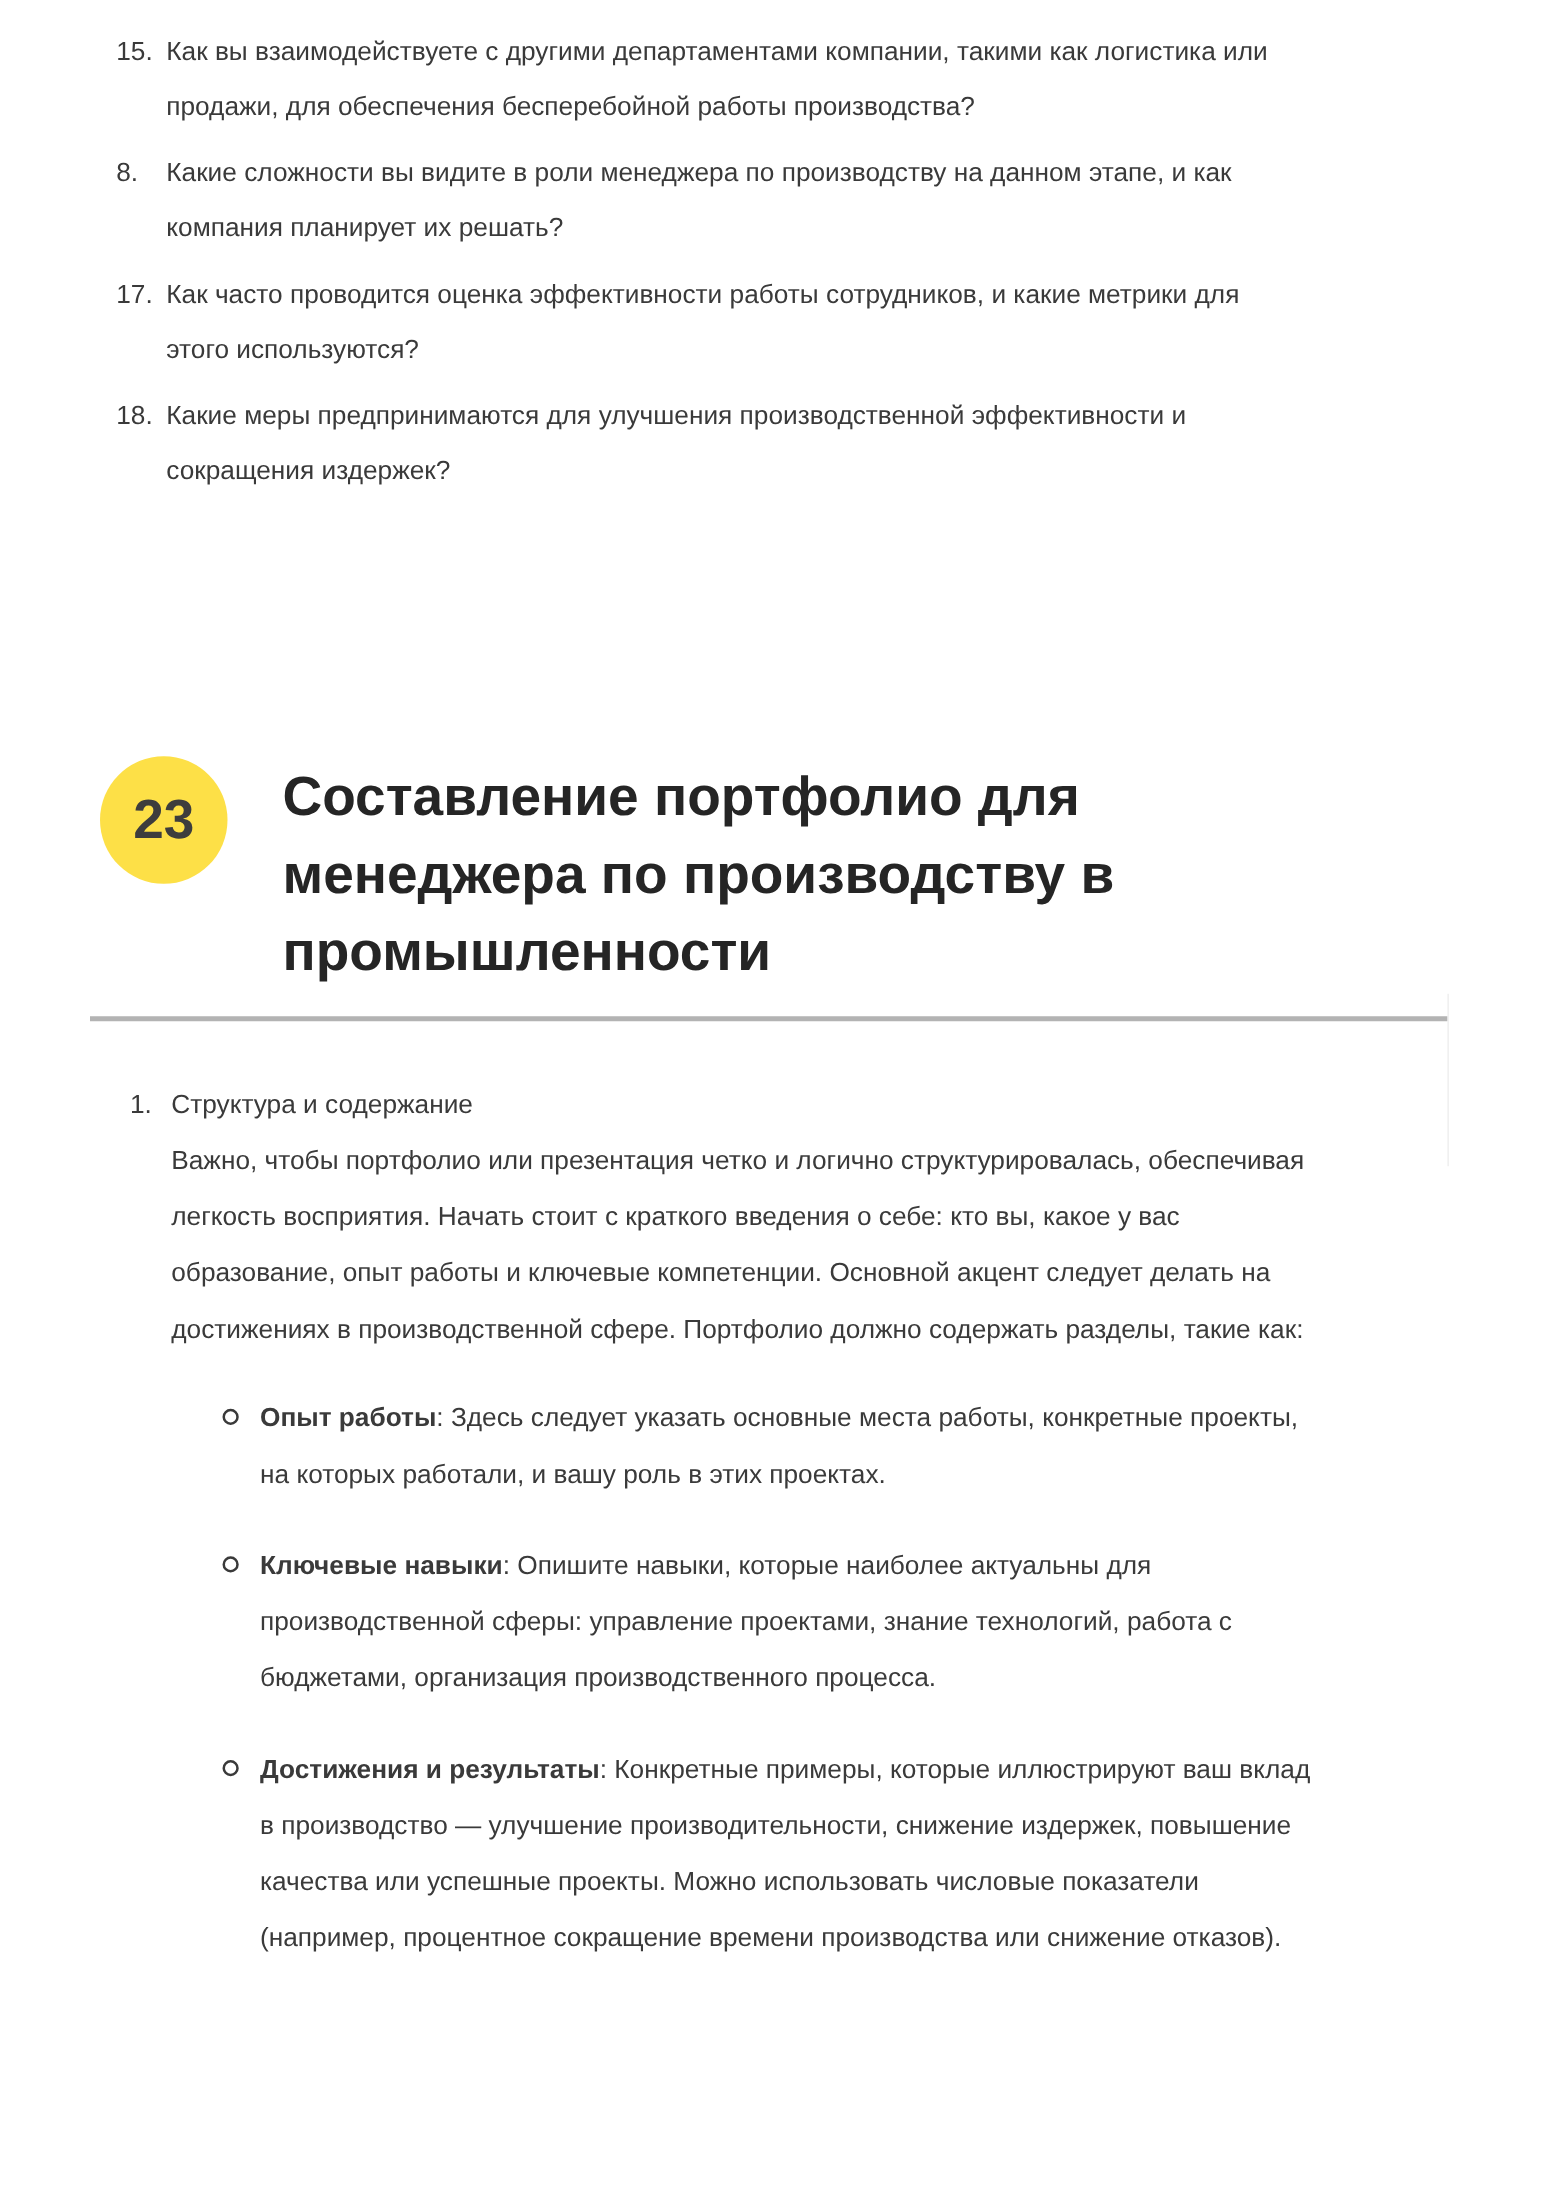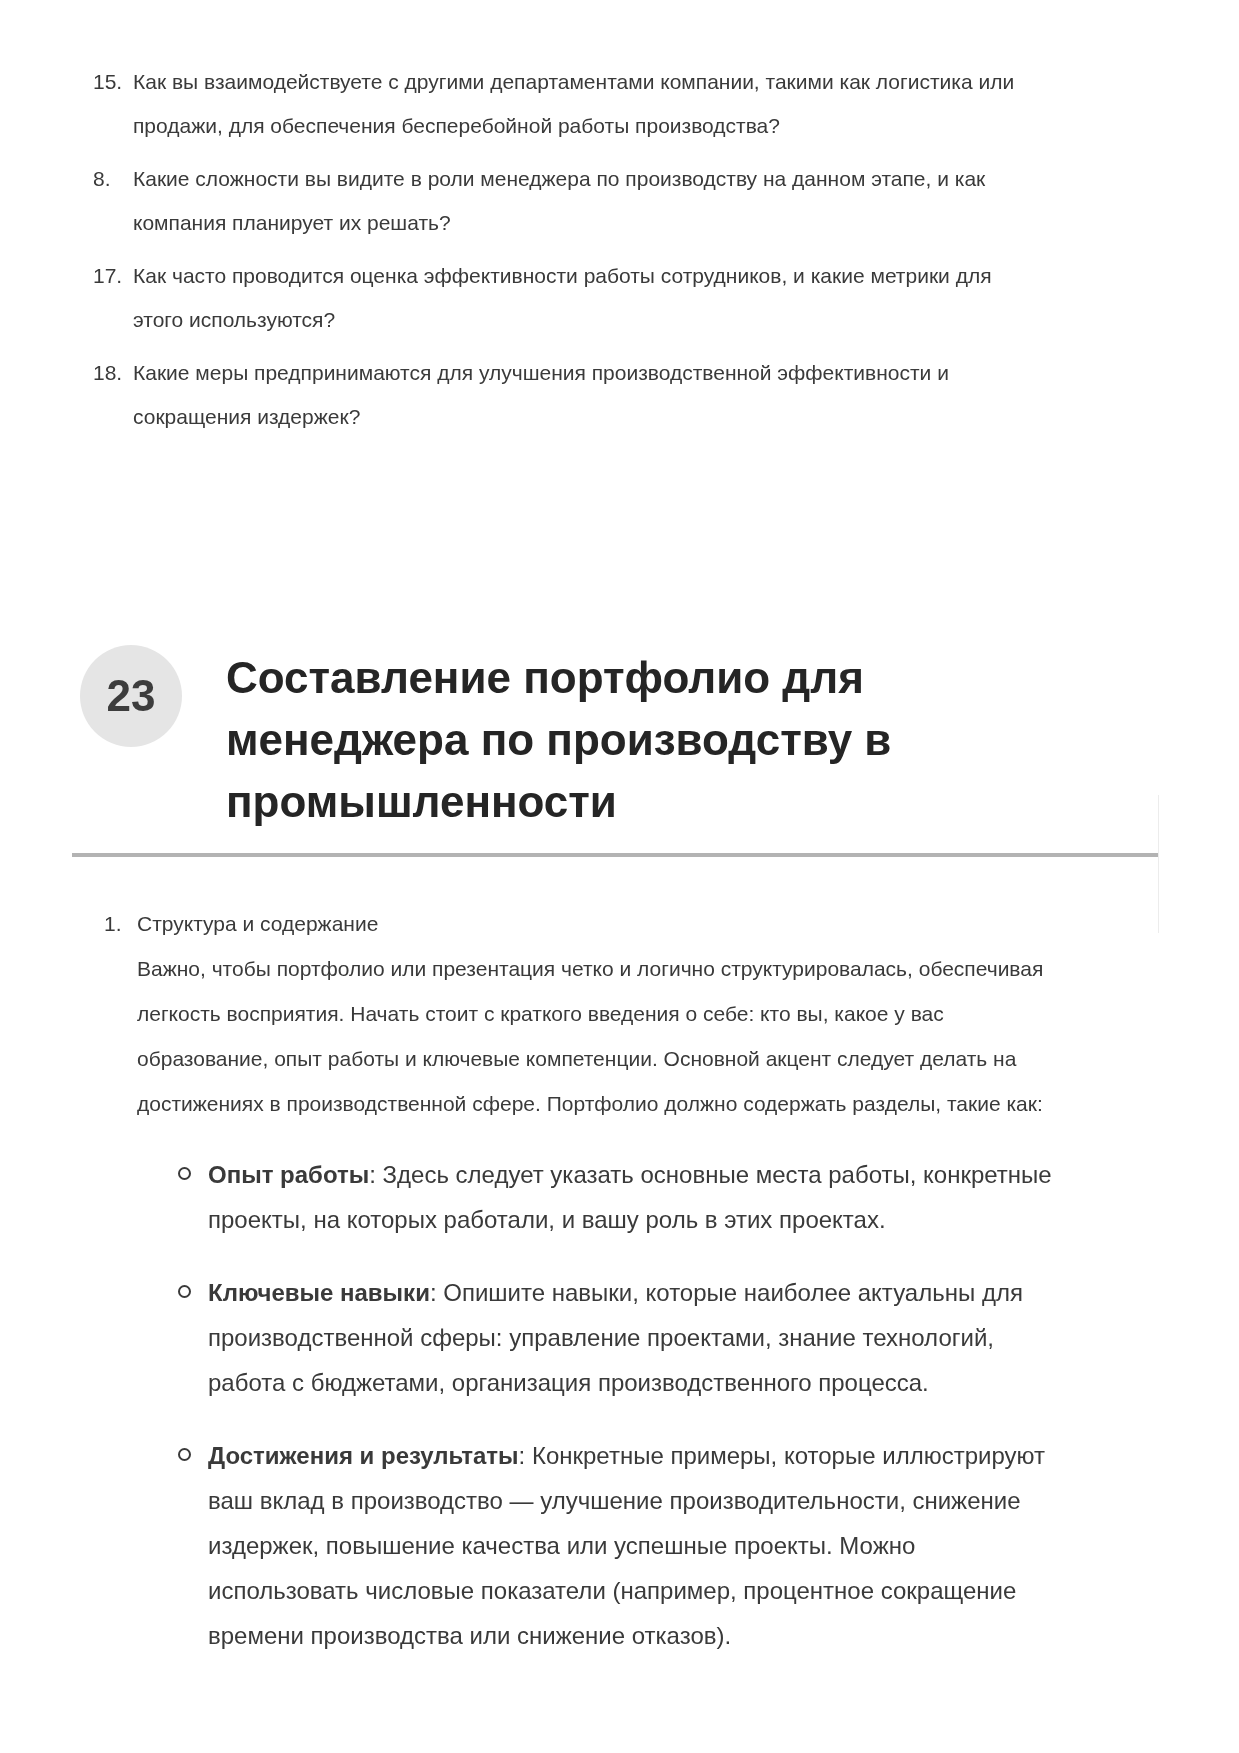--- a/index.html
+++ b/index.html
@@ -13,21 +13,21 @@
     position: relative;
     font-family: "Liberation Sans", sans-serif;
     color: #3a3a3a;
     -webkit-font-smoothing: antialiased;
   }
 
   
   .questions {
     list-style: none;
     margin: 0;
-    padding: 60px 0 0 133px;
+    padding: 20px 0 0 133px;
   }
   .questions li {
     position: relative;
     width: 900px;
     font-size: 21px;
     line-height: 44px;
     margin-bottom: 9px;
   }
   .q-num {
     position: absolute;
@@ -42,21 +42,21 @@
   .section-header {
     display: flex;
     align-items: flex-start;
     margin: 206px 0 0 80px;
   }
   .badge {
     flex: 0 0 auto;
     width: 102px;
     height: 102px;
     border-radius: 50%;
-    background: #e5e5e5;
+    background: #fde047;
     display: flex;
     align-items: center;
     justify-content: center;
     font-size: 44px;
     font-weight: bold;
     color: #3d3d3d;
   }
   .section-title {
     margin: 0 0 0 44px;
     padding-top: 2px;
@@ -106,21 +106,21 @@
   }
 
   .bullets {
     list-style: none;
     margin: 26px 0 0 0;
     padding: 0 0 0 71px;
   }
   .bullets li {
     position: relative;
     width: 855px;
-    font-size: 24px;
+    font-size: 21px;
     line-height: 45px;
     margin-bottom: 28px;
   }
   .bullet-marker {
     position: absolute;
     left: -30px;
     top: 15px;
     width: 9px;
     height: 9px;
     border: 2px solid #3a3a3a;

